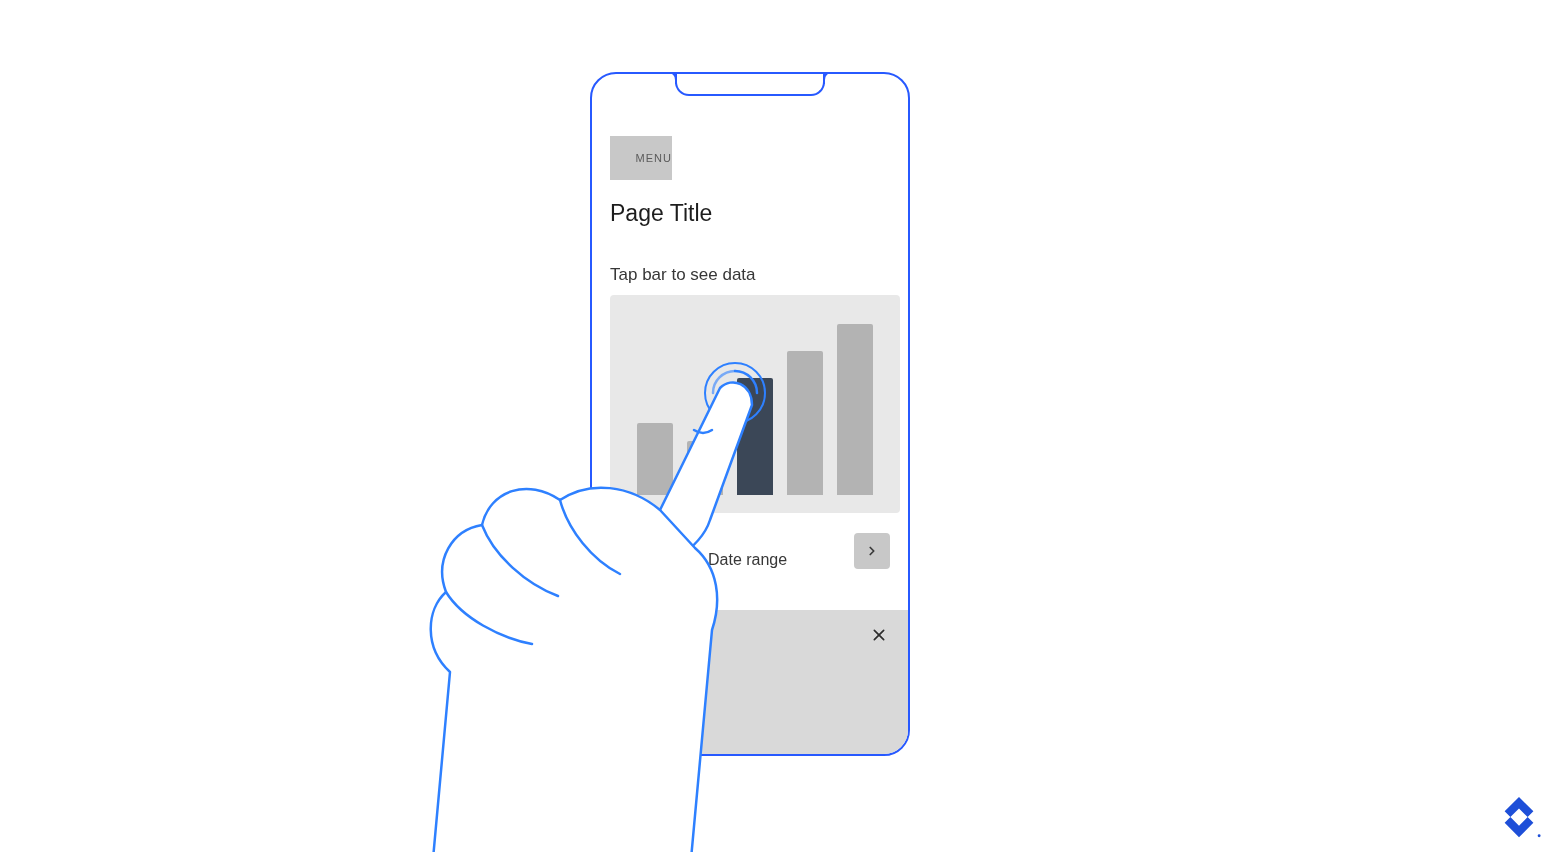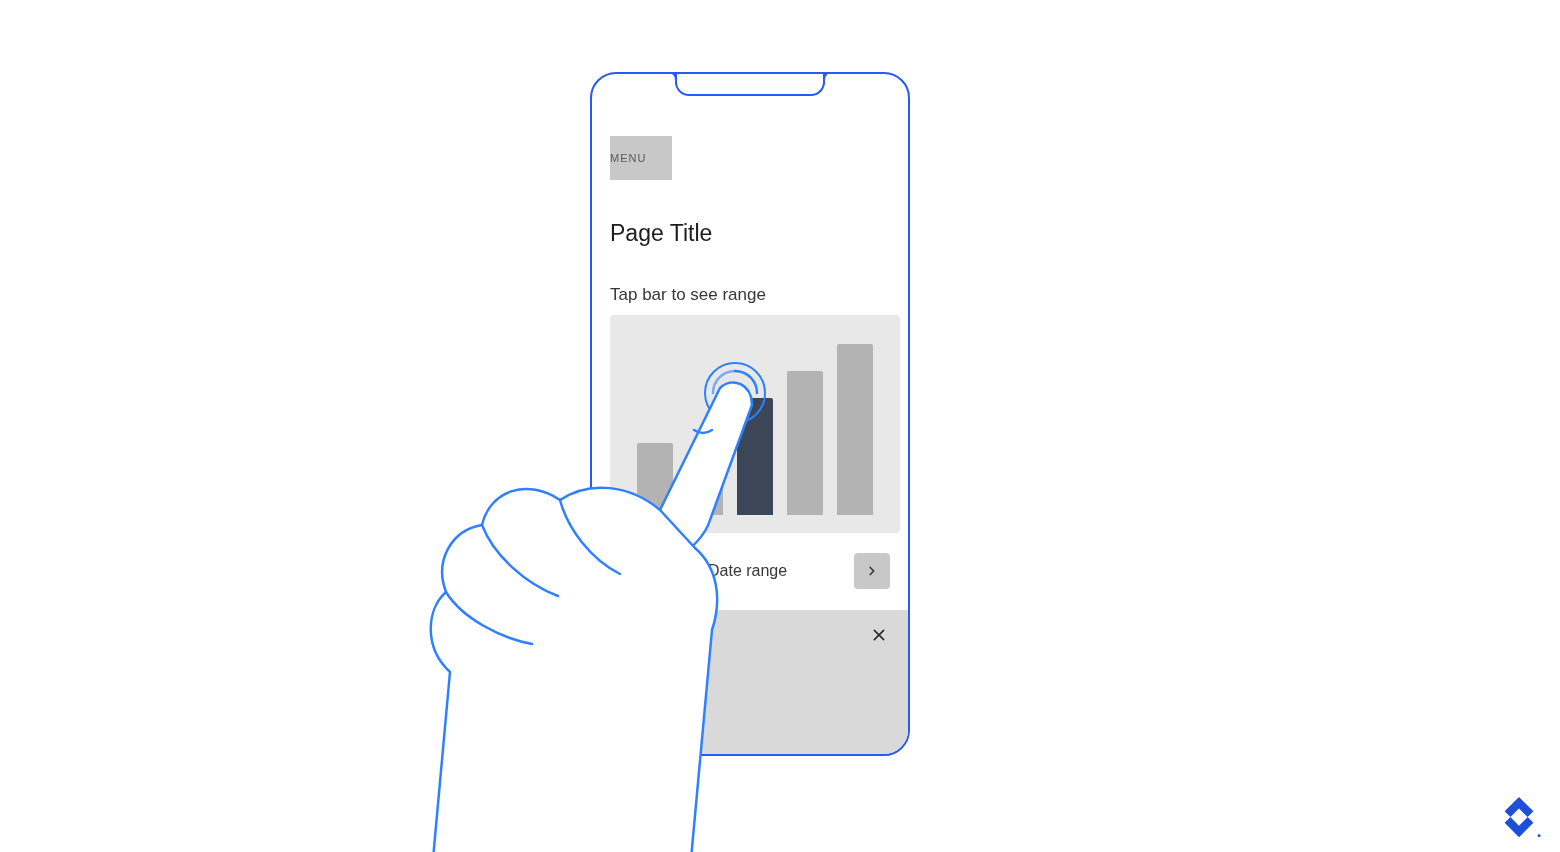--- a/index.html
+++ b/index.html
@@ -54,29 +54,30 @@
 
   .screen {
     position: absolute;
     inset: 0;
     padding: 18px;
   }
 
   .menu-btn {
     display: inline-flex;
     align-items: center;
-    justify-content: flex-start;
+    justify-content: flex-end;
     width: 62px;
     height: 44px;
     background: #c8c8c8;
     color: #5b5b5b;
     font-size: 11px;
     letter-spacing: 1px;
     margin-top: 44px;
-    margin-bottom: 40px;
+    margin-bottom: 20px;
+    padding-left: 36px;
   }
 
   .title {
     font-weight: 400;
     font-size: 23px;
     color: #1d1d1d;
     margin-bottom: 38px;
   }
 
   .hint {
@@ -100,21 +101,21 @@
   .bar {
     width: 36px;
     background: #b3b3b3;
     border-radius: 2px 2px 0 0;
   }
   .bar.selected { background: #3b4757; }
 
   .date-row {
     margin-top: 20px;
     display: flex;
-    align-items: center;
+    align-items: flex-end;
     justify-content: flex-end;
     gap: 20px;
   }
   .date-label { font-size: 16px; color: #373737; margin-right: auto; margin-left: 98px;}
   .chev-btn {
     width: 36px; height: 36px;
     background: #c8c8c8;
     border-radius: 4px;
     display: flex; align-items: center; justify-content: center;
   }
@@ -180,21 +181,21 @@
     <div class="notch"></div>
 
     <div class="screen">
 
       <div class="menu-btn">
         <span>MENU</span>
       </div>
 
       <h1 class="title">Page Title</h1>
 
-      <div class="hint">Tap bar to see range</div>
+      <div class="hint">Tap bar to see data</div>
 
       <div class="chart" id="chart">
           <div class="bar" style="height: 72px;"></div>
           <div class="bar" style="height: 54px;"></div>
           <div class="bar selected" style="height: 117px;"></div>
           <div class="bar" style="height: 144px;"></div>
           <div class="bar" style="height: 171px;"></div>
         </div>
 
       <div class="date-row">

